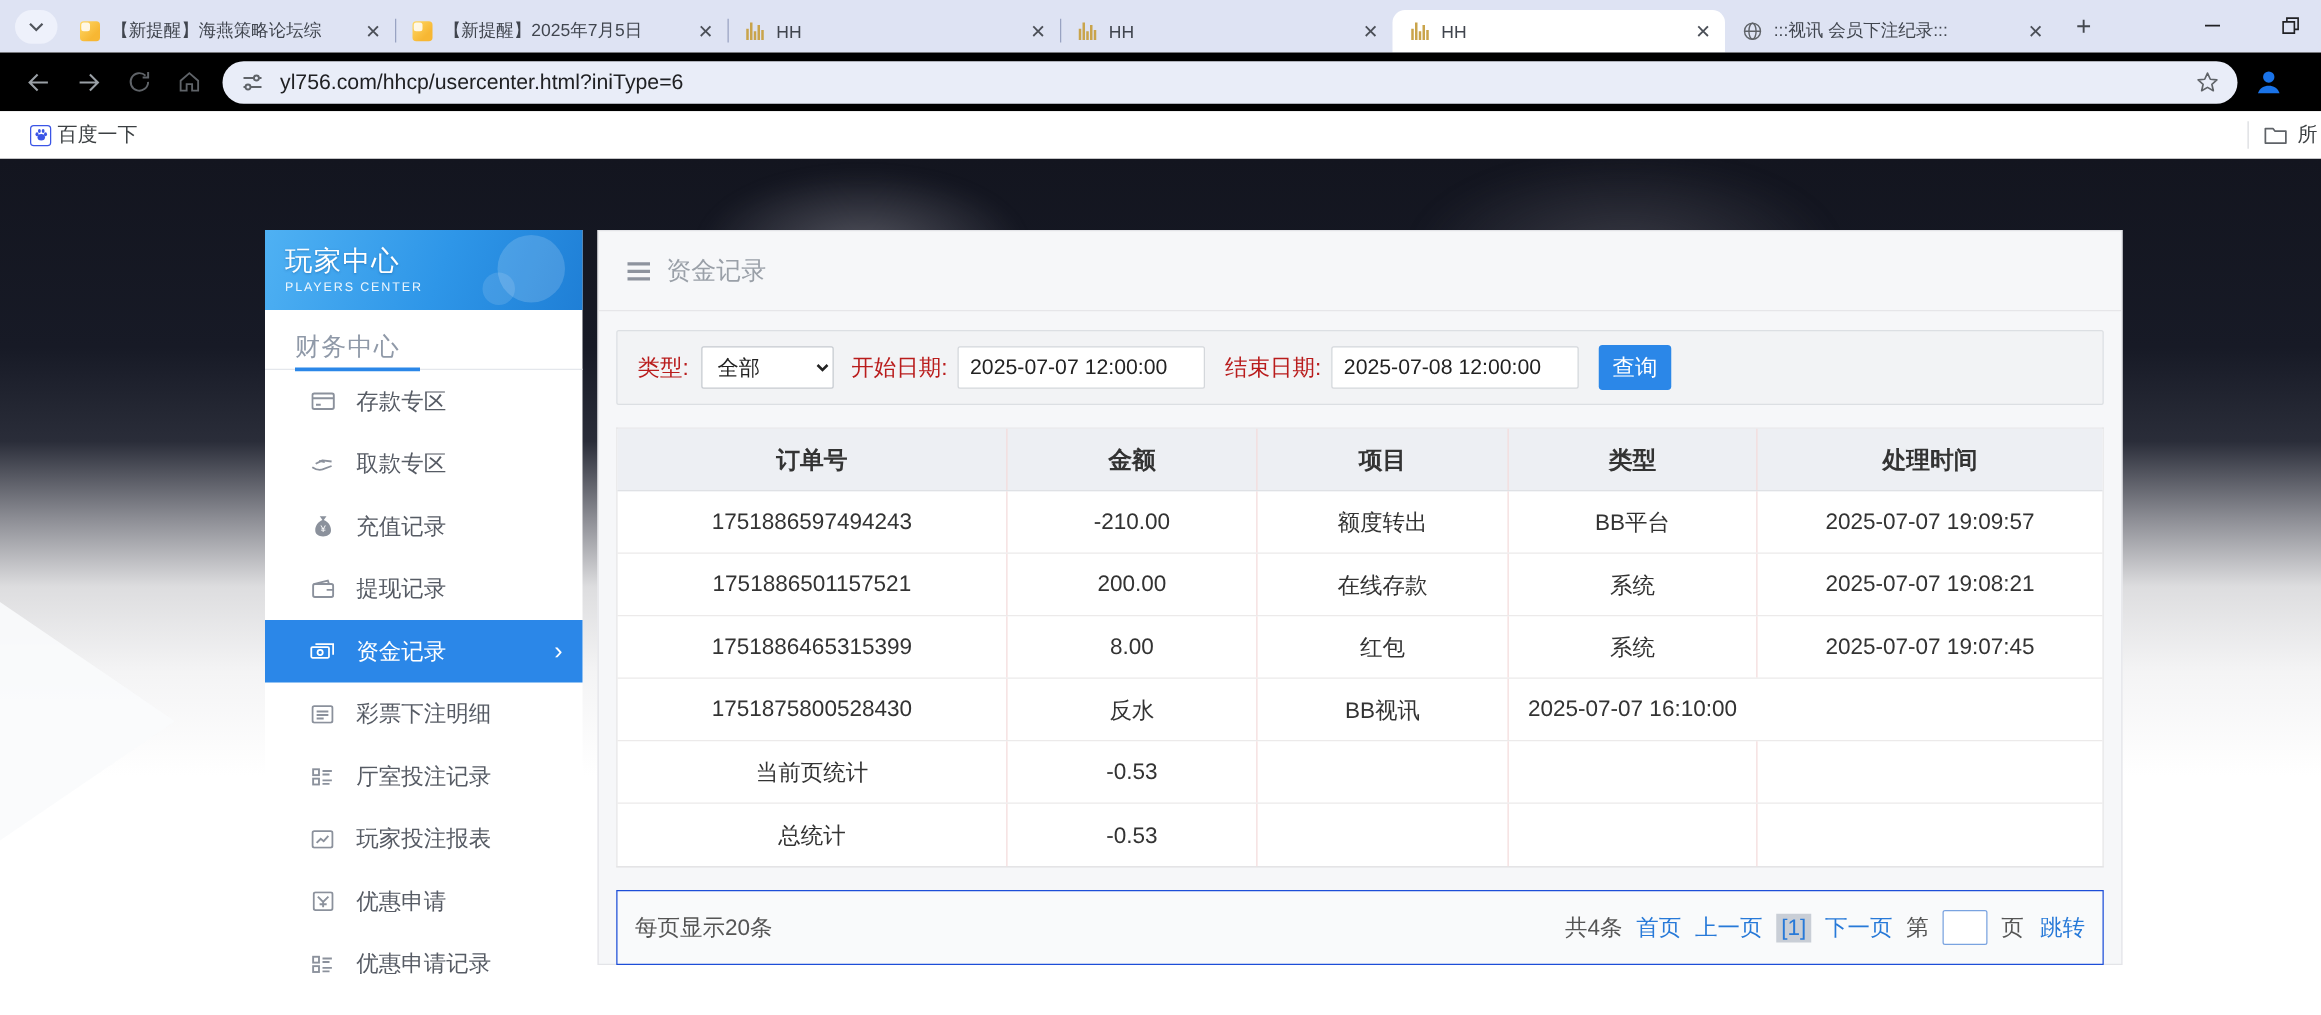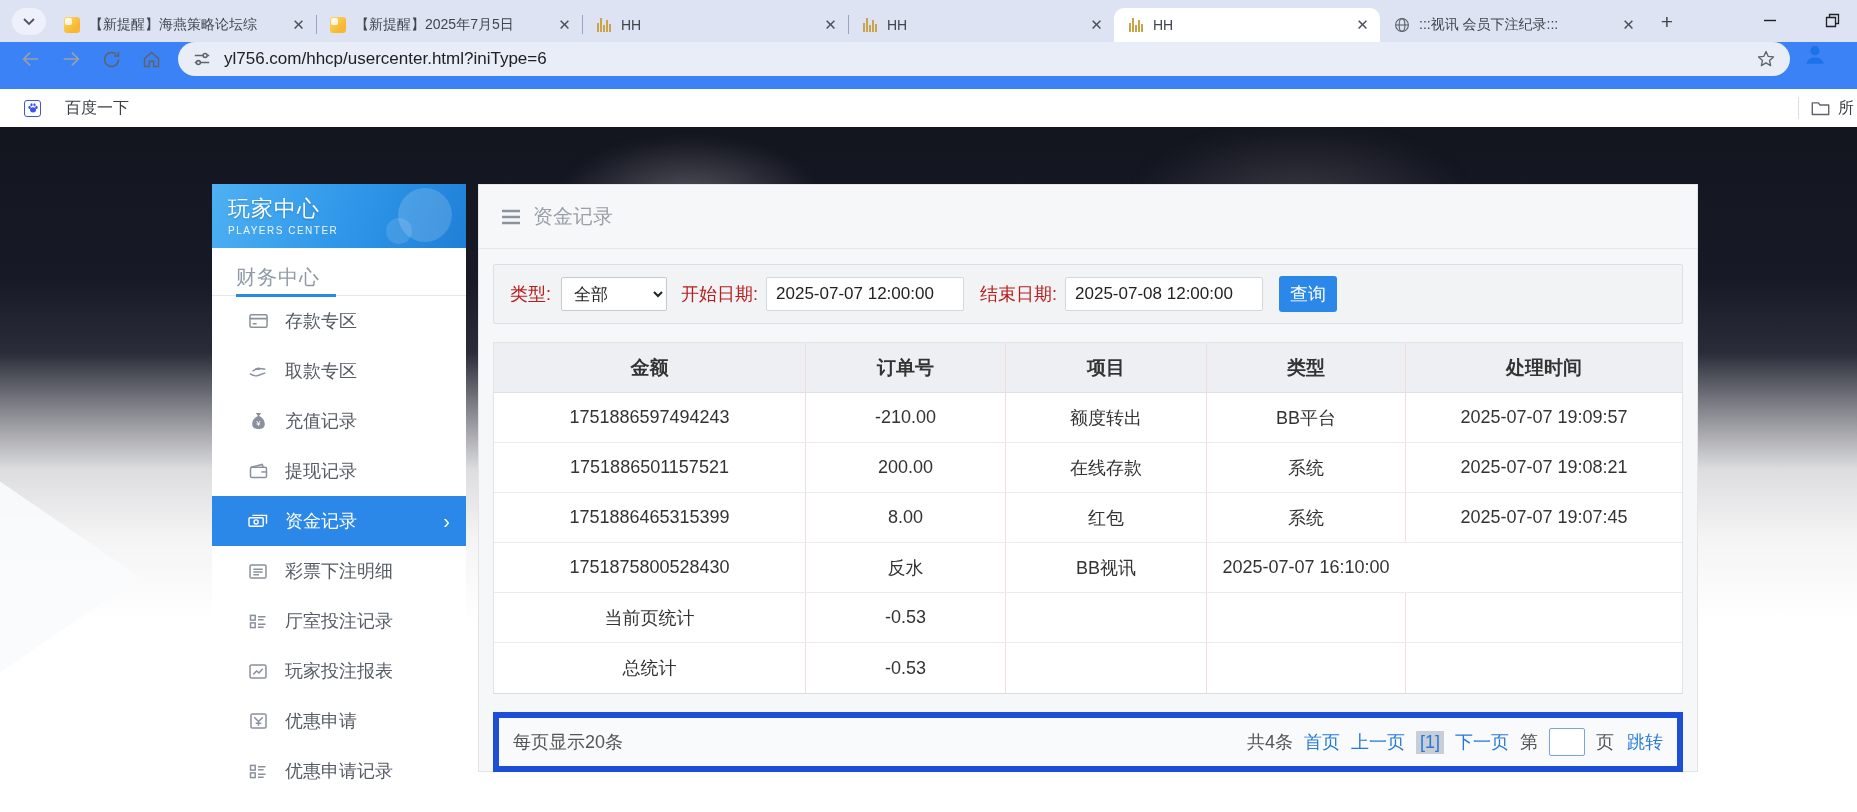--- a/index.html
+++ b/index.html
@@ -26,31 +26,31 @@
 
   
   .fav-chat { width:16px; height:16px; border-radius:3px; background:linear-gradient(135deg,#ffd966 0%,#f7b733 70%); position:relative; }
   .fav-chat::before { content:""; position:absolute; left:1px; top:1px; width:7px; height:7px; border-radius:2px; background:rgba(255,255,255,.85); }
   .fav-hh { display:flex; align-items:flex-end; gap:1px; height:14px; }
   .fav-hh i { display:block; width:2px; background:#c9a44b; }
   .fav-hh i:nth-child(1){height:9px;} .fav-hh i:nth-child(2){height:14px;} .fav-hh i:nth-child(3){height:7px;}
   .fav-hh i:nth-child(4){height:12px;} .fav-hh i:nth-child(5){height:8px;}
 
   
-  .toolbar { position:absolute; top:42px; left:0; width:1857px; height:47px; background:#3b82f6; display:flex; align-items:flex-start; }
+  .toolbar { position:absolute; top:42px; left:0; width:1857px; height:47px; background:#000000; display:flex; align-items:center; }
   .nav-icon { width:34px; height:34px; display:flex; align-items:center; justify-content:center; color:#5f6368; cursor:pointer; flex:0 0 34px; }
   .nav-icon.dim { color:#9aa0a6; }
   .toolbar .spacer1 { width:14px; } .toolbar .gap { width:6px; }
   .omnibox { margin-left:10px; width:1612px; height:34px; border-radius:17px; background:#e9edf8; display:flex; align-items:center; padding:0 10px 0 12px; }
   .omnibox .url { flex:1; font-size:17px; color:#202124; margin-left:10px; white-space:nowrap; overflow:hidden; }
   .avatar { margin-left:12px; width:26px; height:26px; color:#1a73e8; display:flex; align-items:center; justify-content:center; }
 
   
   .bookmarks { position:absolute; top:89px; left:0; width:1857px; height:38px; background:#fff; display:flex; align-items:center; }
-  .bm-item { display:flex; align-items:center; gap:24px; margin-left:24px; font-size:16px; color:#3c4043; cursor:pointer; }
+  .bm-item { display:flex; align-items:center; gap:5px; margin-left:24px; font-size:16px; color:#3c4043; cursor:pointer; }
   .bm-fav { width:17px; height:17px; border-radius:3px; background:#fff; border:1px solid #3b55e6; display:flex; align-items:center; justify-content:center; }
   .bm-right { margin-left:auto; display:flex; align-items:center; height:100%; }
   .bm-sep { width:1px; height:22px; background:#dadce0; margin-right:12px; }
   .bm-all { display:flex; align-items:center; gap:8px; color:#3c4043; font-size:16px; width:46px; overflow:hidden; white-space:nowrap; cursor:pointer; }
 
   
   .page { position:absolute; top:127px; left:0; width:1857px; height:685px; overflow:hidden;
     background:linear-gradient(180deg,#13151f 0%,#171a26 22%,#2a2d39 33%,#8c8d94 42%,#dddddf 50%,#f4f4f5 60%,#ffffff 72%); }
   .blob1 { position:absolute; left:560px; top:10px; width:260px; height:120px; border-radius:50%;
     background:radial-gradient(closest-side,rgba(130,130,140,.55),rgba(130,130,140,0)); filter:blur(6px); }
@@ -96,21 +96,21 @@
     font-family:"Liberation Sans","DejaVu Sans",sans-serif; }
 
   .fund-table { position:absolute; left:14px; top:157px; width:1190px; background:#fff; border:1px solid #e4e4e6; border-bottom:1px solid #dcdcde; }
   .t-row { display:grid; grid-template-columns:311px 200px 201px 199px 1fr; height:50px; border-bottom:1px solid #eceaea; }
   .t-row:last-child { border-bottom:none; }
   .t-row.head { background:#edeff3; border-bottom:1px solid #dfe1e5; }
   .t-cell { display:flex; align-items:center; justify-content:center; font-size:18px; color:#333; border-left:1px solid #f3dcdc; overflow:hidden; }
   .t-cell:first-child { border-left:none; }
   .t-row.head .t-cell { font-weight:bold; font-size:19px; }
 
-  .pagebar { position:absolute; left:14px; top:527px; width:1190px; height:60px; background:#f9fafb; border:6px solid #1d4ed8;
+  .pagebar { position:absolute; left:14px; top:527px; width:1190px; height:60px; background:#f9fafb; border:1px solid #1d4ed8;
     display:flex; align-items:center; padding:0 14px; }
   .pg-left { font-size:18px; color:#555; }
   .pg-right { margin-left:auto; display:flex; align-items:center; gap:11px; font-size:18px; }
   .pg-total, .pg-plain { color:#555; }
   .pg-link { color:#2779d8; cursor:pointer; }
   .pg-current { background:#c9ced6; color:#2779d8; padding:1px 4px; cursor:default; }
   .pg-input { width:36px; height:28px; border:1px solid #7aa3e0; border-radius:2px; background:#fff; }
   .pg-jump { color:#2779d8; cursor:pointer; margin-left:2px; }
 
   svg { display:block; }
@@ -439,22 +439,22 @@
       <select class="type-select" id="typeSelect"><option>全部</option></select>
       <span class="f-label">开始日期:</span>
       <input class="date-input" value="2025-07-07 12:00:00" style="">
       <span class="f-label">结束日期:</span>
       <input class="date-input" value="2025-07-08 12:00:00" style="">
       <button class="search-btn">查询</button>
     </div>
 
     <div class="fund-table" id="fundTable">
         <div class="t-row head">
+          <div class="t-cell">订单号</div>
           <div class="t-cell">金额</div>
-          <div class="t-cell">订单号</div>
           <div class="t-cell">项目</div>
           <div class="t-cell">类型</div>
           <div class="t-cell">处理时间</div>
         </div>
         <div class="t-row">
           <div class="t-cell">1751886597494243</div>
           <div class="t-cell">-210.00</div>
           <div class="t-cell">额度转出</div>
           <div class="t-cell">BB平台</div>
           <div class="t-cell">2025-07-07 19:09:57</div>

